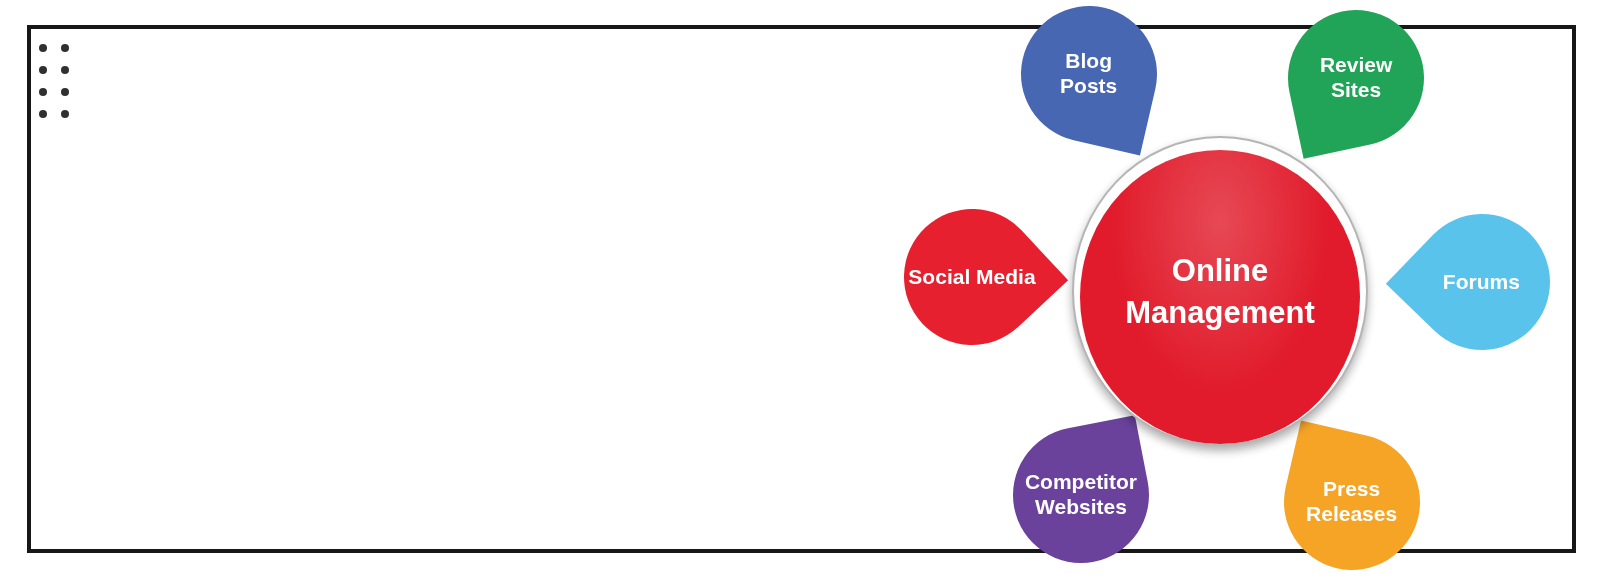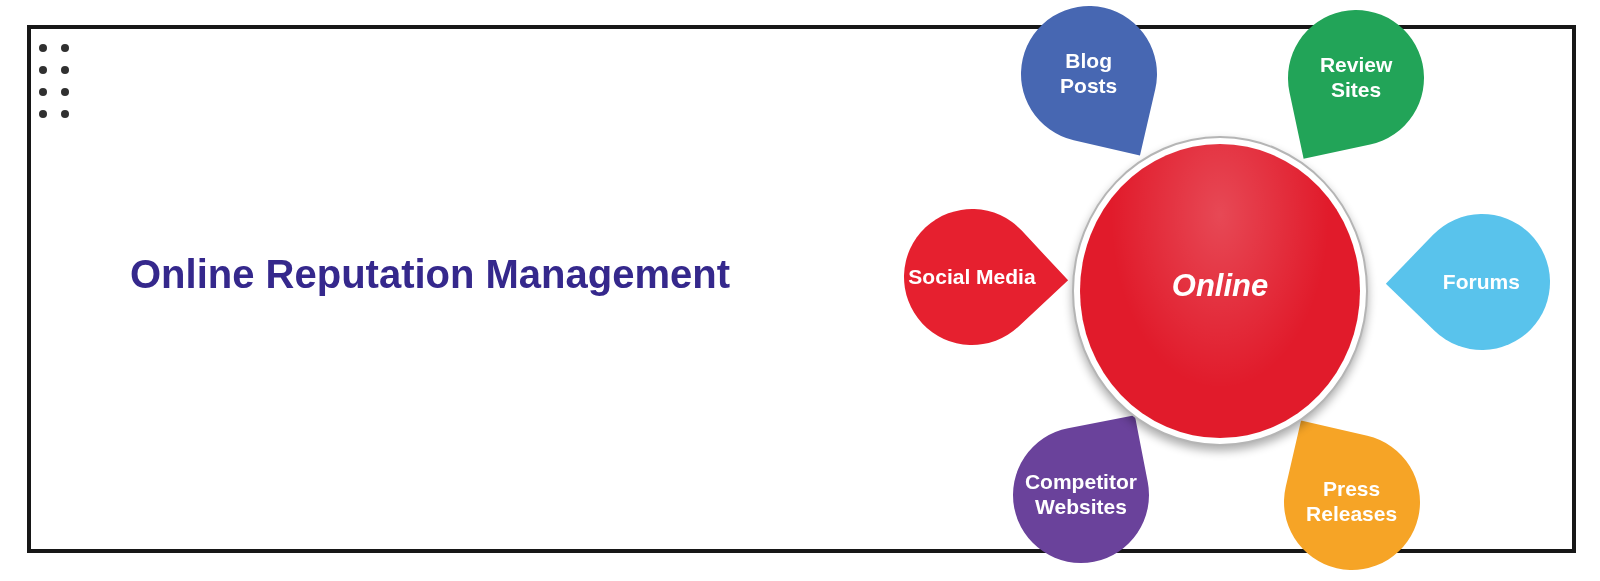--- a/index.html
+++ b/index.html
@@ -76,23 +76,22 @@
 
   
   .center-ring {
     position: absolute; left: 1072px; top: 136px;
     width: 296px; height: 310px;
     border-radius: 50%;
     box-sizing: border-box;
     background: #ffffff;
     border: 2px solid #b5b5b5;
     box-shadow: 0 5px 10px rgba(0,0,0,0.32);
-    display: flex; align-items: center; justify-content: center;
+    display: flex; align-items: flex-end; justify-content: center;
     z-index: 3;
-    font-style: italic;
   }
   .center-fill {
     width: 280px; height: 294px;
     border-radius: 50%;
     background-color: #e11b2b;
     background-image: radial-gradient(ellipse at 50% 24%, rgba(255,255,255,0.20) 0%, rgba(255,255,255,0) 55%);
     display: flex; flex-direction: column;
     align-items: center; justify-content: center;
     padding-bottom: 10px; box-sizing: border-box;
   }
@@ -113,21 +112,20 @@
     <span class="dot"></span>
     <span class="dot"></span>
     <span class="dot"></span>
     <span class="dot"></span>
     <span class="dot"></span>
     <span class="dot"></span>
     <span class="dot"></span>
     <span class="dot"></span>
   </div>
 
-  <div class="banner-title" style="color: rgb(53, 40, 140);">Online Reputation Management</div>
 
   <div class="diagram">
 
     <div class="balloon blog" style="background-color: rgb(71, 103, 178);">
       <div class="label" style="color: rgb(255, 255, 255);">
         <span>Blog</span>
         <span>Posts</span>
       </div>
     </div>
 
@@ -160,17 +158,18 @@
     <div class="balloon press" style="background-color: rgb(246, 164, 38);">
       <div class="label" style="color: rgb(255, 255, 255);">
         <span>Press</span>
         <span>Releases</span>
       </div>
     </div>
 
     <div class="center-ring" style="background-color: rgb(255, 255, 255); border-color: rgb(181, 181, 181);">
       <div class="center-fill" style="background-color: rgb(225, 27, 43); color: rgb(255, 255, 255);">
         <span class="center-line">Online</span>
+        <span class="center-line">Management</span>
       </div>
     </div>
 
   </div>
 </div>
 
 </body></html>

